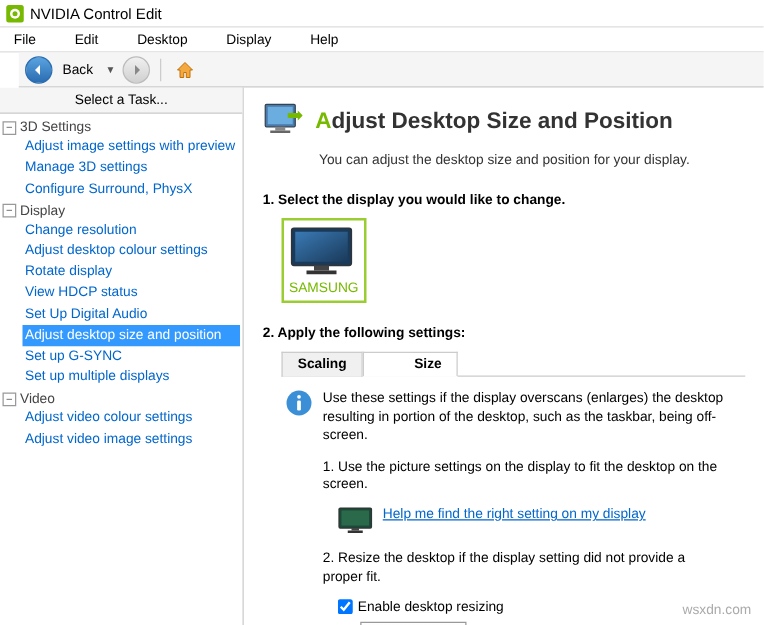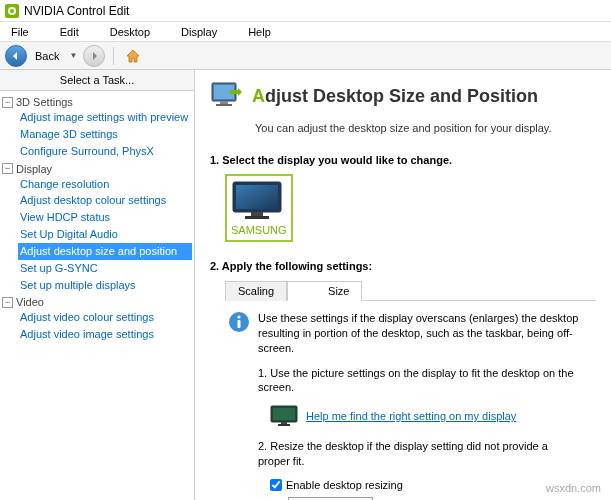--- a/index.html
+++ b/index.html
@@ -6,21 +6,21 @@
     body { width: 611px; height: 500px; background: #fff; font-size: 11px; overflow: hidden; }
     
     .titlebar { height: 22px; background: #fff; display: flex; align-items: center; padding: 2px 5px; border-bottom: 1px solid #ddd; }
     .titlebar .icon { width: 14px; height: 14px; background: #76b900; margin-right: 5px; border-radius: 2px; display: flex; align-items: center; justify-content: center; }
     .titlebar .icon svg { width: 10px; height: 10px; }
     .titlebar-text { font-size: 12px; }
     
     .menubar { height: 20px; display: flex; align-items: center; padding: 0 5px; gap: 19px; border-bottom: 1px solid #ddd; }
     .menubar-item { padding: 2px 6px; font-size: 11px; cursor: default; }
     
-    .toolbar { height: 28px; display: flex; align-items: center; padding: 2px 5px; border-bottom: 1px solid #ccc; gap: 4px; background: #f5f5f5; }
+    .toolbar { height: 28px; display: flex; align-items: center; padding: 2px 5px; border-bottom: 1px solid #ccc; gap: 4px; background: #f5f5f5; margin-left: 15px; }
     .back-btn { width: 22px; height: 22px; border-radius: 50%; background: linear-gradient(#5aa3e0, #2a6cb0); display: flex; align-items: center; justify-content: center; cursor: pointer; border: 1px solid #2a6cb0; }
     .back-btn svg { fill: #fff; }
     .back-text { font-size: 11px; margin: 0 4px; }
     .dropdown-arrow { font-size: 8px; color: #555; padding: 0 2px; }
     .fwd-btn { width: 22px; height: 22px; border-radius: 50%; background: linear-gradient(#f0f0f0, #d0d0d0); display: flex; align-items: center; justify-content: center; border: 1px solid #bbb; }
     .fwd-btn svg { fill: #888; }
     .divider { width: 1px; height: 18px; background: #ccc; margin: 0 4px; }
     .home-btn { width: 22px; height: 22px; display: flex; align-items: center; justify-content: center; cursor: pointer; }
     
     .content { display: flex; height: 430px; }
@@ -41,31 +41,31 @@
     .page-title { font-size: 18px; font-weight: bold; color: #333; }
     .page-title::first-letter { color: #76b900; }
     .page-desc { font-size: 11px; color: #333; margin: 8px 0 20px 45px; }
     
     .section-title { font-weight: bold; font-size: 11px; margin-bottom: 8px; }
     
     .monitor-box { display: inline-block; text-align: left; border: 2px solid #9acd32; padding: 4px; margin-left: 15px; margin-bottom: 18px; }
     .monitor-svg { display: block; }
     .monitor-label { color: #76b900; font-size: 11px; margin-top: 2px; }
     
-    .tabs { display: flex; border-bottom: 1px solid #ccc; margin-top: 6px; margin-left: 15px; }
+    .tabs { display: flex; border-bottom: 1px solid #ccc; margin-top: 6px; margin-left: 15px; font-weight: bold; }
     .tab { padding: 3px 12px; border: 1px solid #ccc; border-bottom: none; background: #f0f0f0; font-size: 11px; cursor: pointer; position: relative; top: 1px; }
     .tab.active { background: #fff; border-bottom: 1px solid #fff; padding-left: 40px; }
     
     .tab-content { padding: 10px 15px 10px 18px; font-size: 11px; }
     .info-row { display: flex; gap: 8px; margin-bottom: 10px; }
     .info-icon { width: 22px; height: 22px; flex-shrink: 0; }
     .info-text { line-height: 1.35; }
     
     .step { margin-left: 30px; margin-bottom: 10px; line-height: 1.35; }
-    .help-row { display: flex; align-items: center; gap: 8px; margin-left: 42px; margin-bottom: 12px; }
+    .help-row { display: flex; gap: 8px; margin-left: 42px; margin-bottom: 12px; }
     .help-monitor { width: 28px; height: 22px; }
     .help-link { color: #0066cc; text-decoration: underline; cursor: pointer; font-size: 11px; }
     
     .checkbox-row { display: flex; align-items: center; gap: 4px; margin-left: 42px; margin-bottom: 6px; }
     .checkbox-row input { width: 12px; height: 12px; }
     
     .resize-btn { padding: 2px 20px; margin-left: 60px; font-size: 11px; border: 1px solid #999; background: linear-gradient(#fff, #e5e5e5); cursor: pointer; margin-bottom: 10px; }
     
     .watermark { position: absolute; bottom: 6px; right: 10px; font-size: 11px; color: #aaa; }
   </style>
@@ -129,20 +129,21 @@
       </div>
 
       <div class="tree-group">
         <div class="tree-group-header">
           <span class="tree-toggle">−</span>
           <span>Display</span>
         </div>
         <div class="tree-items">
           <span class="tree-item">Change resolution</span>
           <span class="tree-item">Adjust desktop colour settings</span>
+          <span class="tree-item">Rotate display</span>
           <span class="tree-item">View HDCP status</span>
           <span class="tree-item">Set Up Digital Audio</span>
           <span class="tree-item selected">Adjust desktop size and position</span>
           <span class="tree-item">Set up G-SYNC</span>
           <span class="tree-item">Set up multiple displays</span>
         </div>
       </div>
 
       <div class="tree-group">
         <div class="tree-group-header">

